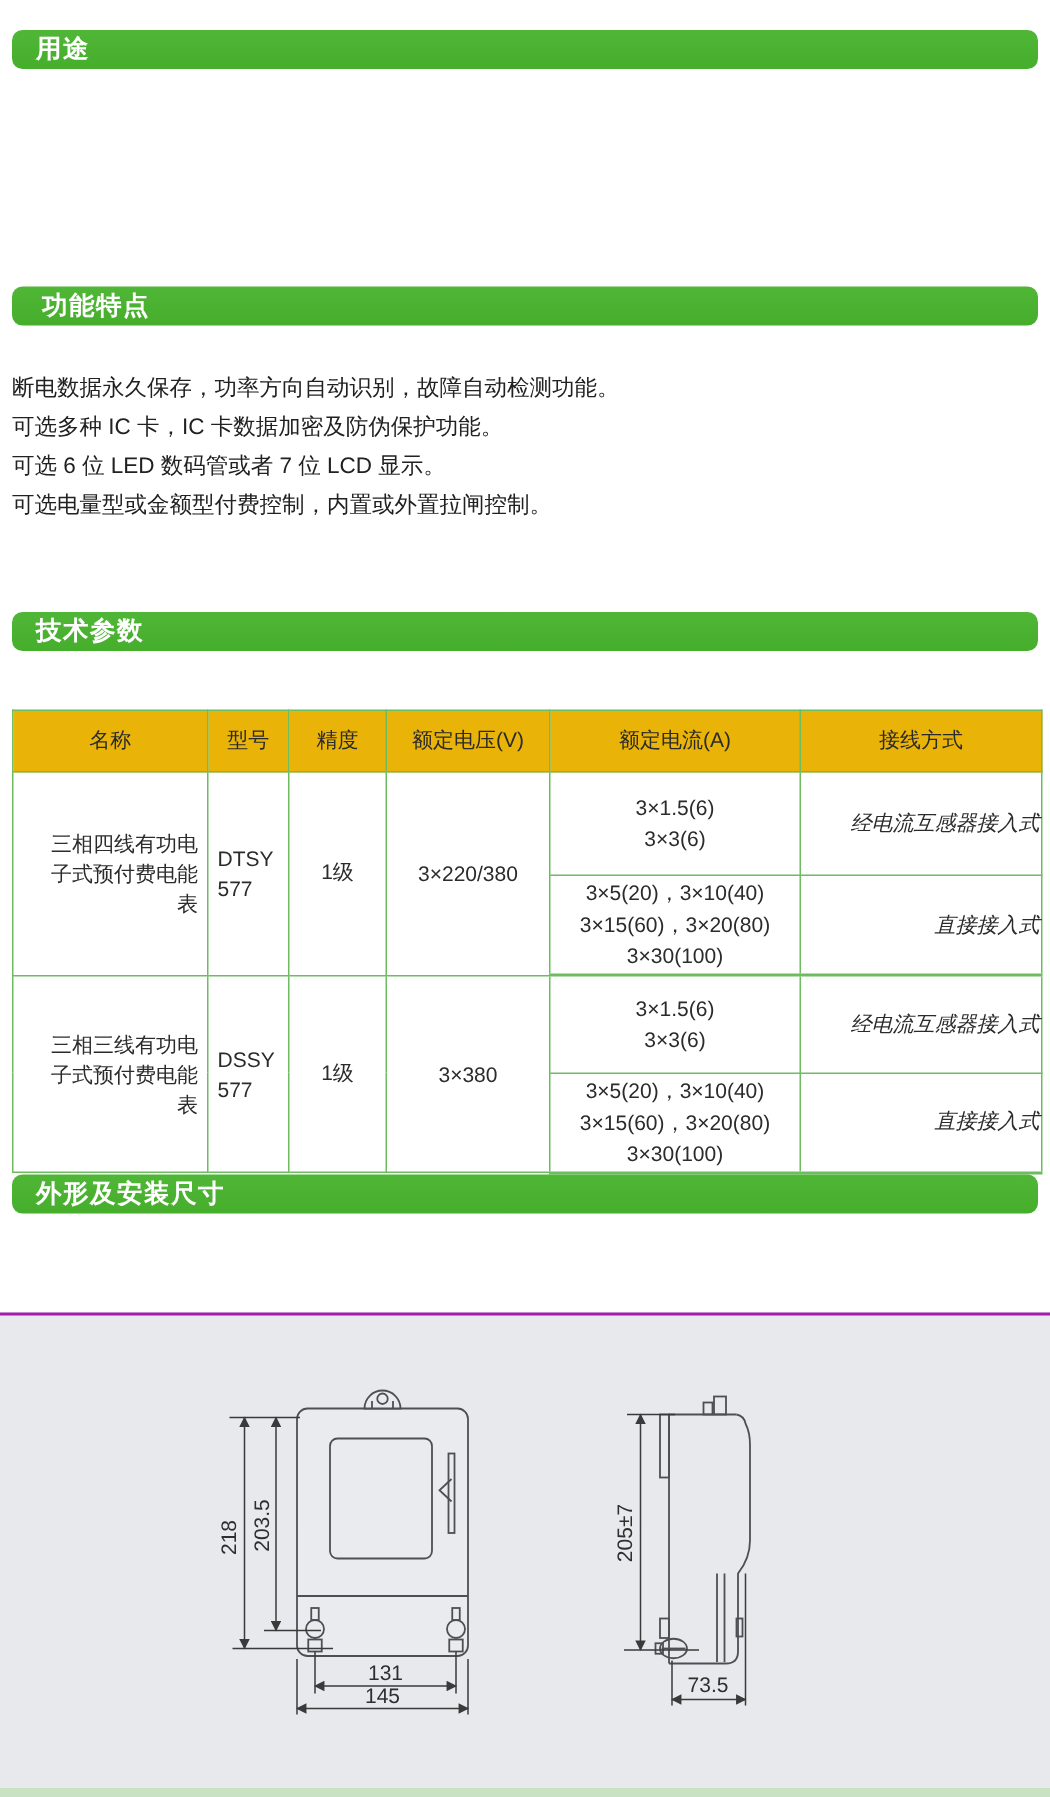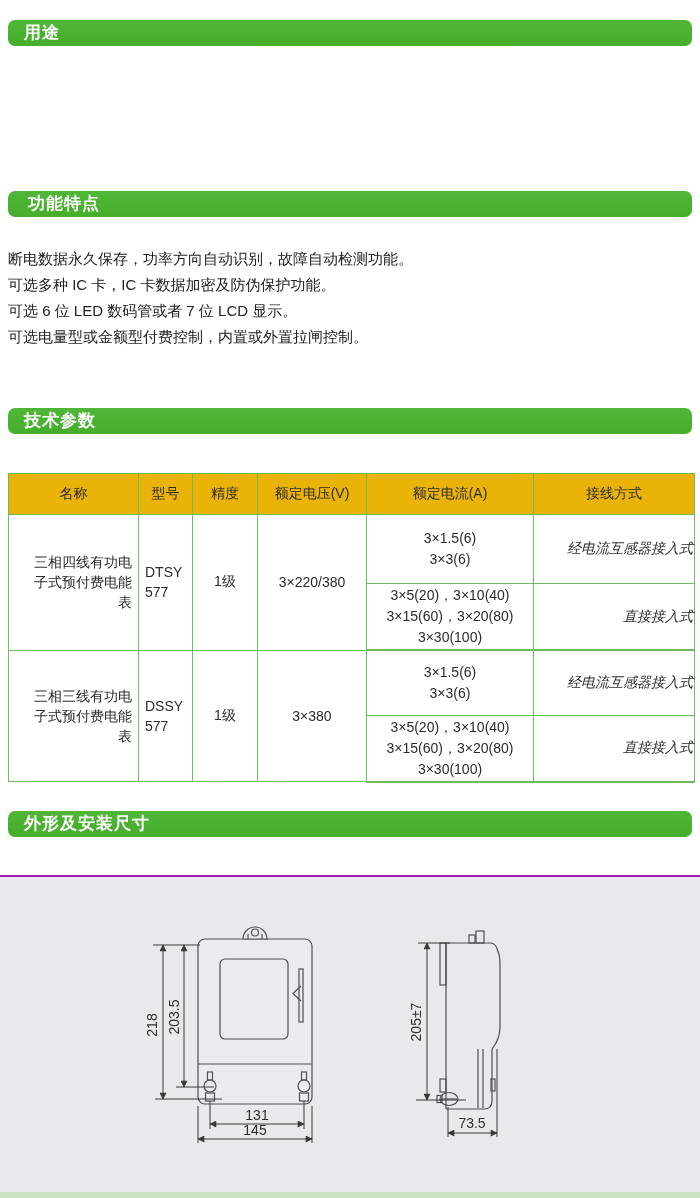--- a/index.html
+++ b/index.html
@@ -15,21 +15,21 @@
     position:absolute;left:8px;right:8px;height:26px;
     background:linear-gradient(#50b637,#45ae2b);
     border-radius:7px;
     color:#fff;font-size:17px;font-weight:bold;line-height:26px;
     padding-left:16px;box-sizing:border-box;
     letter-spacing:1px;
   }
   .bar-usage{top:20px;}
   .bar-features{top:191px;padding-left:20px;}
   .bar-params{top:408px;}
-  .bar-dims{top:811px;}
+  .bar-dims{top:783px;}
 
   .usage-text{
     position:absolute;top:50px;left:8px;right:8px;
     font-size:15px;line-height:25px;color:#212121;
     text-indent:2em;margin:0;
   }
 
   .features-list{
     position:absolute;top:246px;left:8px;right:8px;
     margin:0;padding:0;list-style:none;

